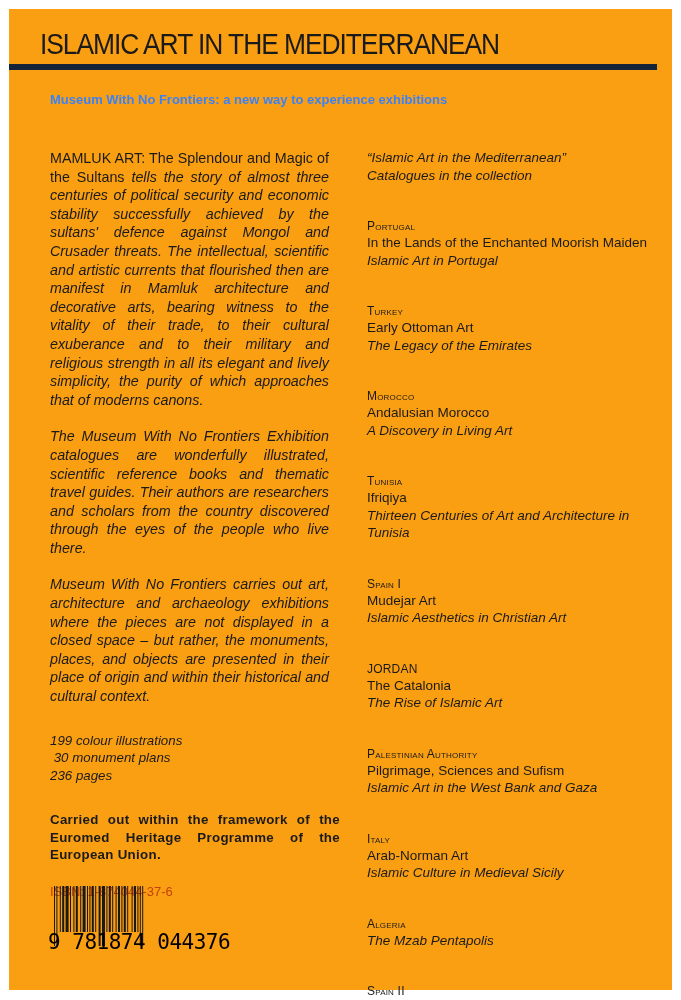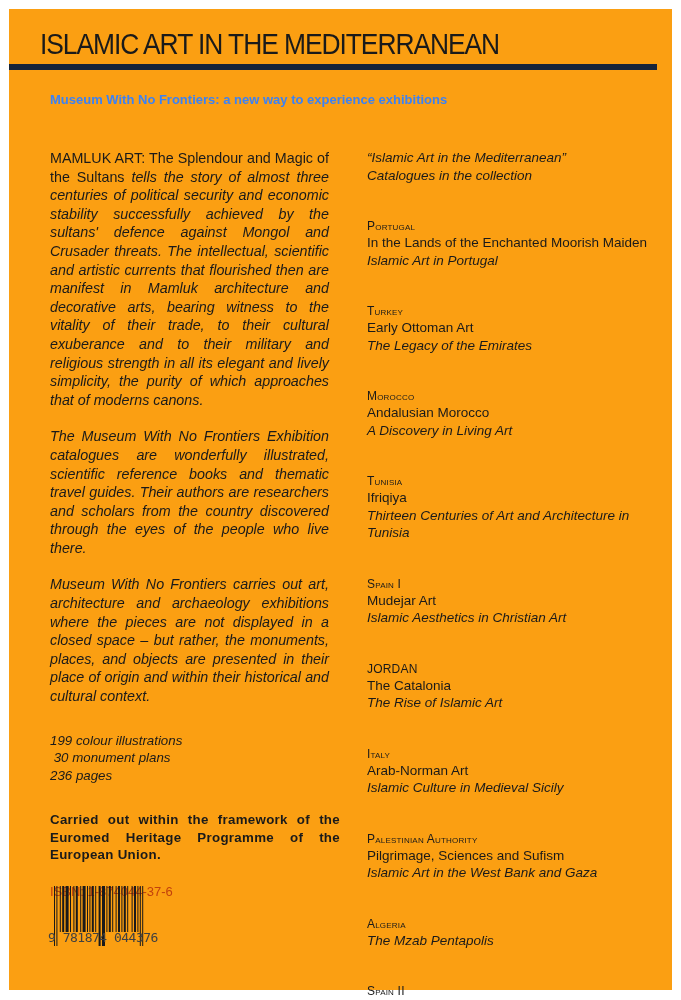--- a/index.html
+++ b/index.html
@@ -35,21 +35,21 @@
     font-family: "Liberation Sans", sans-serif; font-size: 13.3px; line-height: 17.5px; font-weight: bold;
     color: #1a1a1a; text-align: justify; text-align-last: left; letter-spacing: 0.3px;
   }
   .isbn {
     position: absolute; left: 50px; top: 869px;
     font-family: Liberation Sans, sans-serif; font-size: 13px; color: #c2410c; white-space: nowrap; margin-top: 15px;
   }
   .barcode { position: absolute; left: 50px; top: 886px; width: 130px; height: 62px; }
   .barcode-digits {
     position: absolute; left: 48px; top: 930px;
-    font-family: "DejaVu Sans Mono", monospace; font-size: 13px; color: #404040; letter-spacing: -0.5px;
+    font-family: "DejaVu Sans Mono", monospace; font-size: 21px; color: #000000; letter-spacing: -0.5px;
     white-space: pre; background: transparent;
   }
   .right-col {
     position: absolute; left: 367px; top: 149px; width: 300px;
     font-family: "Liberation Sans", sans-serif; font-size: 13.5px; line-height: 17.5px; color: #1a1a1a;
   }
   .right-col .coll-head { font-style: italic; margin-bottom: 13px; }
   .entry { margin-bottom: 13px; margin-top: 34px; }
   .country { font-variant: small-caps; font-size: 12px; line-height: 16px; letter-spacing: 0.2px; }
   .main-title { }
@@ -144,28 +144,28 @@
         <div class="country">Spain I</div>
         <div class="main-title">Mudejar Art</div>
         <div class="sub-title">Islamic Aesthetics in Christian Art</div>
       </div>
       <div class="entry">
         <div class="country">JORDAN</div>
         <div class="main-title">The Catalonia</div>
         <div class="sub-title">The Rise of Islamic Art</div>
       </div>
       <div class="entry">
+        <div class="country">Palestinian Authority</div>
+        <div class="main-title">Pilgrimage, Sciences and Sufism</div>
+        <div class="sub-title">Islamic Art in the West Bank and Gaza</div>
+      </div>
+      <div class="entry">
         <div class="country">Italy</div>
         <div class="main-title">Arab-Norman Art</div>
         <div class="sub-title">Islamic Culture in Medieval Sicily</div>
-      </div>
-      <div class="entry">
-        <div class="country">Palestinian Authority</div>
-        <div class="main-title">Pilgrimage, Sciences and Sufism</div>
-        <div class="sub-title">Islamic Art in the West Bank and Gaza</div>
       </div>
       <div class="entry">
         <div class="country">Algeria</div>
         <div class="sub-title">The Mzab Pentapolis</div>
       </div>
       <div class="entry">
         <div class="country">Spain II</div>
         <div class="main-title">Islam in Catalonia</div>
         <div class="sub-title">Bisagra Culture in the Border Region</div>
       </div>

